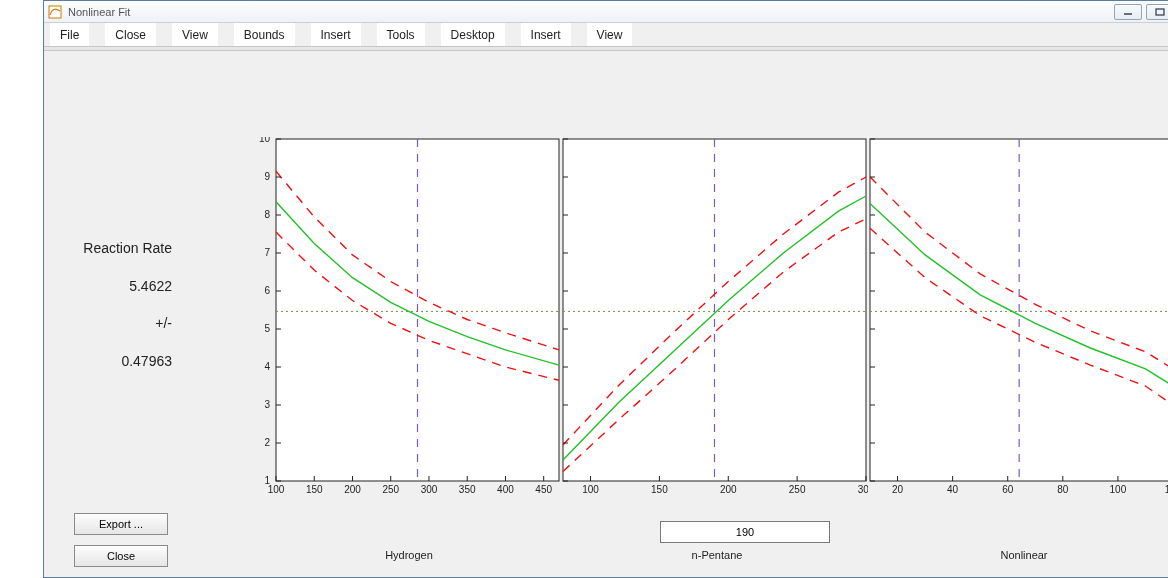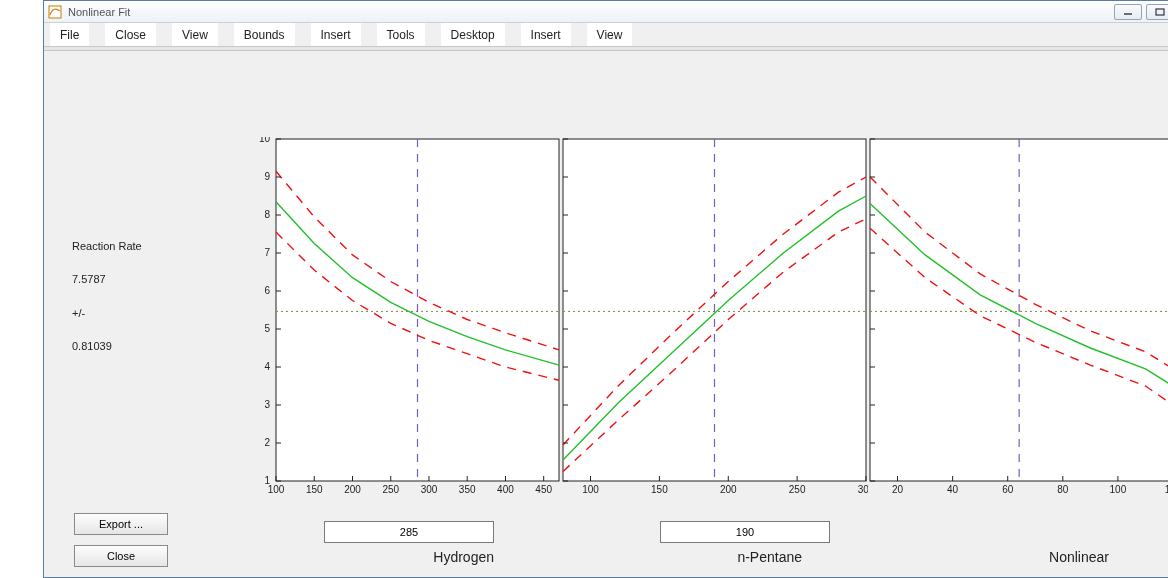--- a/index.html
+++ b/index.html
@@ -8,31 +8,31 @@
   .titlebar { height: 22px; background: linear-gradient(#fdfdfe, #eef2f7); border-bottom: 1px solid #c8d0da; display: flex; align-items: center; padding: 0 4px; color: #555; }
   .titlebar-icon { width: 14px; height: 14px; margin-right: 6px; display:flex; align-items:center; justify-content:center; }
   .titlebar-title { flex: 1; font-size: 11px; }
   .winbtns { display: flex; gap: 4px; }
   .winbtn { width: 28px; height: 16px; border: 1px solid #97a5b0; background: linear-gradient(#f7fafc,#e7edf3); border-radius: 2px; display:flex; align-items:center; justify-content:center; font-size:10px; color:#334; cursor: default; }
   .menubar { height: 24px; background: #f0f0f0; display: flex; align-items: stretch; border-bottom: 1px solid #c7c7c7; padding-left: 6px; position: relative; gap: 16px; }
   .menuitem { padding: 0 10px; display: flex; align-items: center; font-size: 12px; color: #222; background:#fff; border-right:0px solid transparent; }
   .menu-arrow { position:absolute; right:6px; top:4px; font-size:10px; color:#444; }
   .toolstrip { height: 4px; background:#e6e6e6; border-bottom:1px solid #c7c7c7; }
   .content { flex: 1; position: relative; background: #f0f0f0; }
-  .leftpanel { position:absolute; left:28px; top:188px; width:100px; text-align:left; font-size:11px; color:#222; line-height: 1.4; }
+  .leftpanel { position:absolute; left:28px; top:188px; width:100px; text-align:right; font-size:14px; color:#222; line-height: 1.4; }
   .leftpanel div { margin-bottom: 18px; }
   .plot-area { position:absolute; left:210px; top:86px; width:920px; height:362px; }
   svg.subplot { position:absolute; top:0; }
   .axis-box { fill:#fff; stroke:#222; stroke-width:1; }
   .greenline { stroke:#22c02a; stroke-width:1.4; fill:none; }
   .redline { stroke:#ef1010; stroke-width:1.4; fill:none; stroke-dasharray:9 7; }
   .vline { stroke:#7b5cb8; stroke-width:1.2; stroke-dasharray:8 7; }
   .hline { stroke:#8a8a40; stroke-width:1; stroke-dasharray:2 3; }
   .inputbox { position:absolute; width:170px; height:22px; background:#fff; border:1px solid #7a7a7a; text-align:center; font-size:11px; line-height:20px; }
-  .xlabel { position:absolute; font-size:14px; color:#222; text-align:right; width:170px; }
+  .xlabel { position:absolute; font-size:11px; color:#222; text-align:center; width:170px; }
   .btn { position:absolute; width:94px; height:22px; background:linear-gradient(#fdfdfd,#e6e6e6); border:1px solid #8a8a8a; font-size:11px; text-align:center; line-height:20px; cursor:default; }
 </style>
 </head>
 <body>
 
 <div class="window">
 
   <div class="titlebar">
     <span class="titlebar-icon">
       <svg width="14" height="14" viewBox="0 0 14 14">
@@ -73,23 +73,23 @@
     <div class="menuitem">View</div>
     <span class="menu-arrow">◢</span>
   </div>
 
   <div class="toolstrip"></div>
 
   <div class="content">
 
     <div class="leftpanel">
       <div>Reaction Rate</div>
-      <div>7.5787</div>
+      <div>5.4622</div>
       <div>+/-</div>
-      <div>0.81039</div>
+      <div>0.47963</div>
     </div>
 
     <div class="plot-area">
       <svg class="subplot" id="sub0" style="left:0px" width="307" height="362">
           <rect x="22" y="2" width="283" height="342" class="axis-box"></rect>
           <line x1="22" x2="305" y1="174.4364" y2="174.4364" class="hline"></line>
           <line x1="163.5" x2="163.5" y1="2" y2="344" class="vline"></line>
           <path d="M22 64.69999999999999 L60.24324324324324 106.5 L98.48648648648648 140.7 L136.72972972972974 165.39999999999998 L174.97297297297297 184.4 L213.21621621621622 199.6 L251.45945945945948 212.89999999999998 L305 228.10000000000002 " class="greenline"></path>
           <path d="M22 34.30000000000001 L60.24324324324324 79.89999999999998 L98.48648648648648 117.9 L136.72972972972974 144.5 L174.97297297297297 165.39999999999998 L213.21621621621622 182.5 L251.45945945945948 195.79999999999998 L305 212.89999999999998 " class="redline"></path>
           <path d="M22 95.10000000000002 L60.24324324324324 133.1 L98.48648648648648 163.5 L136.72972972972974 186.29999999999998 L174.97297297297297 203.39999999999998 L213.21621621621622 216.70000000000002 L251.45945945945948 230 L305 243.3 " class="redline"></path>
@@ -183,21 +183,20 @@
           <line x1="2" x2="7" y1="230" y2="230" stroke="#222"></line>
           <line x1="2" x2="7" y1="192" y2="192" stroke="#222"></line>
           <line x1="2" x2="7" y1="154" y2="154" stroke="#222"></line>
           <line x1="2" x2="7" y1="116" y2="116" stroke="#222"></line>
           <line x1="2" x2="7" y1="78" y2="78" stroke="#222"></line>
           <line x1="2" x2="7" y1="40" y2="40" stroke="#222"></line>
           <line x1="2" x2="7" y1="2" y2="2" stroke="#222"></line>
         </svg>
     </div>
 
-    <div class="inputbox" style="left:280px; top:470px">285</div>
     <div class="inputbox" style="left:616px; top:470px">190</div>
 
     <div class="xlabel" style="left:280px; top:498px">Hydrogen</div>
     <div class="xlabel" style="left:588px; top:498px">n-Pentane</div>
     <div class="xlabel" style="left:895px; top:498px">Nonlinear</div>
 
     <div class="btn" style="left:30px; top:462px">Export ...</div>
     <div class="btn" style="left:30px; top:494px">Close</div>
 
   </div>

